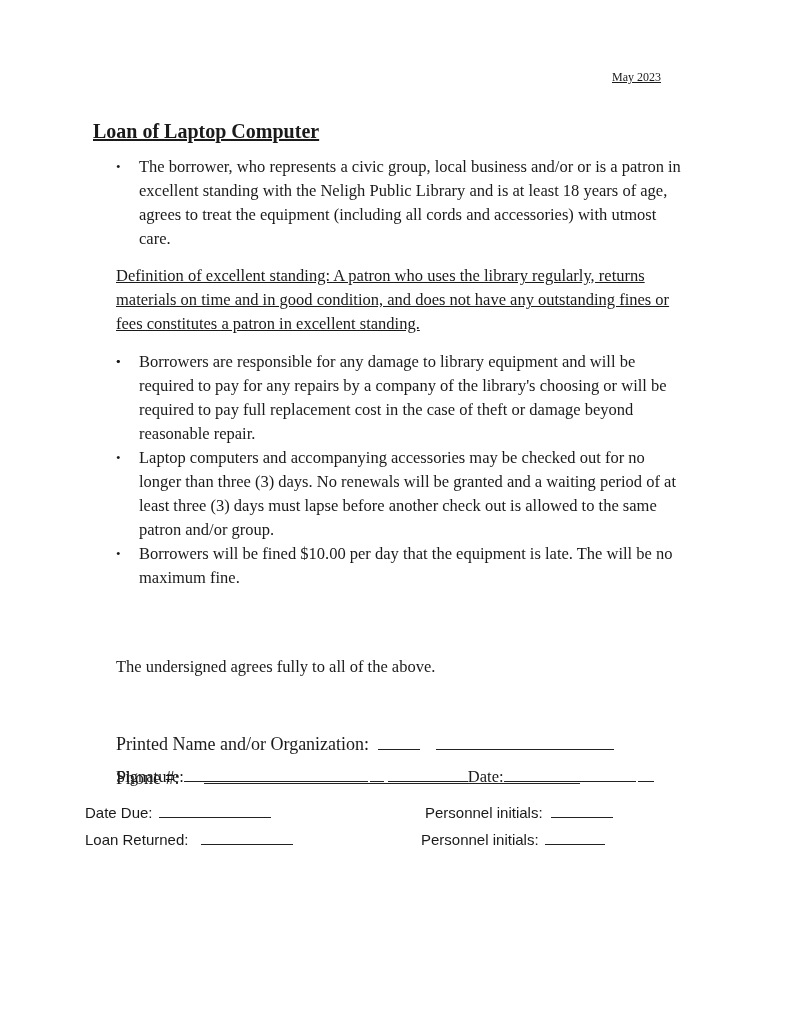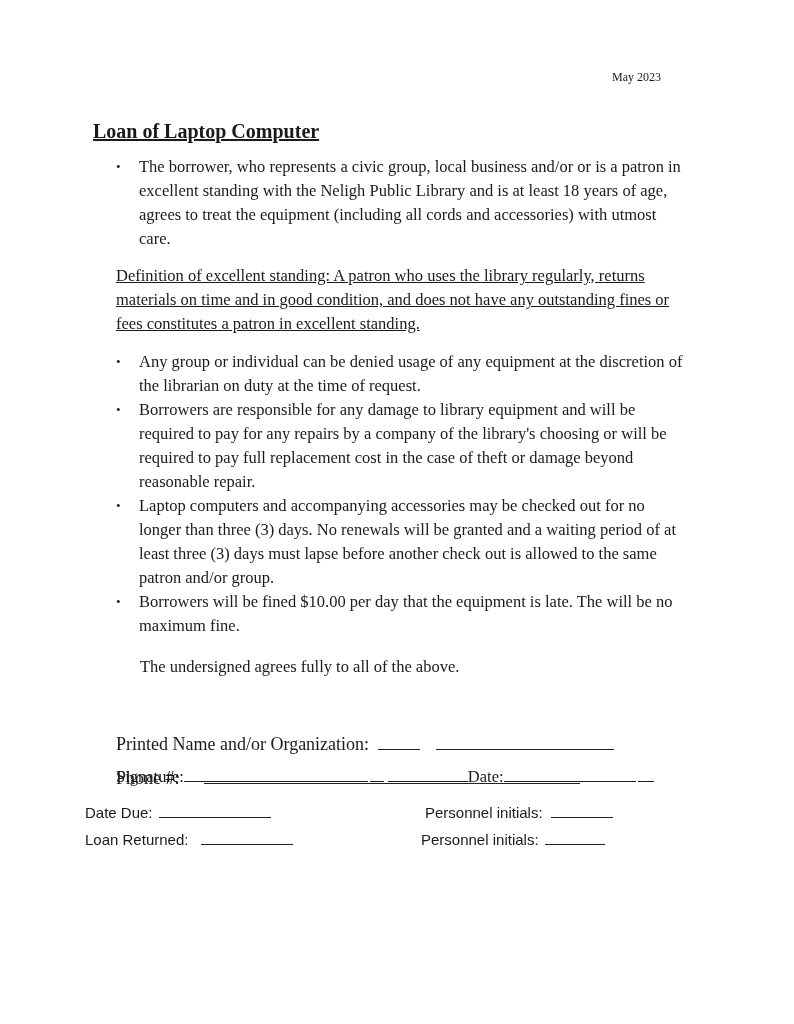--- a/index.html
+++ b/index.html
@@ -1,19 +1,19 @@
 <!DOCTYPE html>
 <html><head>
 <meta charset="utf-8">
 <style>
   html, body { margin: 0; padding: 0; background: #ffffff; }
   body { width: 794px; height: 1024px; position: relative; overflow: hidden;
          font-family: "Liberation Serif", serif; color: #1a1a1a; }
   .abs { position: absolute; }
-  .date-header { left: 612px; top: 70px; font-size: 12px; }
+  .date-header { left: 612px; top: 70px; font-size: 12px; text-decoration: underline; }
   .title { left: 93px; top: 120px; font-size: 20px; font-weight: bold; text-decoration: underline; }
   .txt { font-size: 16.5px; line-height: 24px; }
   .bullet-list { left: 116px; width: 575px; margin: 0; padding: 0; list-style: none; }
   .bullet-list li { position: relative; padding-left: 23px; }
   .bullet-list li .dot { position: absolute; left: 0; top: 0; font-size: 13px; }
   .para { left: 116px; width: 560px; text-decoration: underline; }
   .line { display: inline-block; border-bottom: 1.2px solid #222; vertical-align: baseline; height: 1px; }
   .sans { font-family: Liberation Sans, sans-serif; font-size: 15px; }
   .form-big { font-size: 18px; }
 </style>
@@ -24,27 +24,27 @@
 
 <div class="abs title">Loan of Laptop Computer</div>
 
 <ul class="abs bullet-list txt" style="top:155px;">
   <li><span class="dot">•</span><span>The borrower, who represents a civic group, local business and/or or is a patron in excellent standing with the Neligh Public Library and is at least 18 years of age, agrees to treat the equipment (including all cords and accessories) with utmost care.</span></li>
 </ul>
 
 <div class="abs para txt" style="top:264px;">Definition of excellent standing: A patron who uses the library regularly, returns materials on time and in good condition, and does not have any outstanding fines or fees constitutes a patron in excellent standing.</div>
 
 <ul class="abs bullet-list txt" style="top:350px; left:116px; width:570px;">
-  <li><span class="dot">•</span><span>Any group or individual can be denied usage of any equipment at the discretion of the librarian on duty at the time of request.</span></li>
+  <li><span class="dot">•</span></li>
   <li><span class="dot">•</span><span>Borrowers are responsible for any damage to library equipment and will be required to pay for any repairs by a company of the library's choosing or will be required to pay full replacement cost in the case of theft or damage beyond reasonable repair.</span></li>
   <li><span class="dot">•</span><span>Laptop computers and accompanying accessories may be checked out for no longer than three (3) days. No renewals will be granted and a waiting period of at least three (3) days must lapse before another check out is allowed to the same patron and/or group.</span></li>
   <li><span class="dot">•</span><span>Borrowers will be fined $10.00 per day that the equipment is late. The will be no maximum fine.</span></li>
 </ul>
 
-<div class="abs txt" style="left:116px; top:655px;margin-left:24px;">The undersigned agrees fully to all of the above.</div>
+<div class="abs txt" style="left:116px; top:655px;">The undersigned agrees fully to all of the above.</div>
 
 <div class="abs form-big" style="left:116px; top:694px;margin-top:40px;">
   <span>Printed Name and/or Organization:</span>
   <span class="line" style="width:42px; margin-left:4px;"></span>
   <span class="line" style="width:178px; margin-left:12px;"></span>
 </div>
 
 <div class="abs form-big" style="left:116px; top:768px;">
   <span>Phone #:</span>
   <span class="line" style="width:376px; margin-left:20px;"></span>

